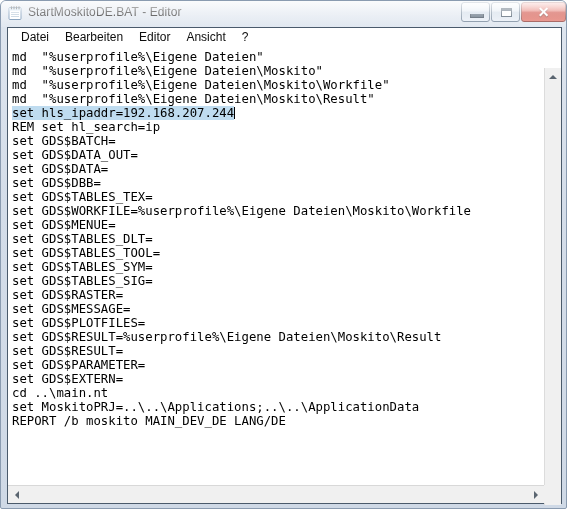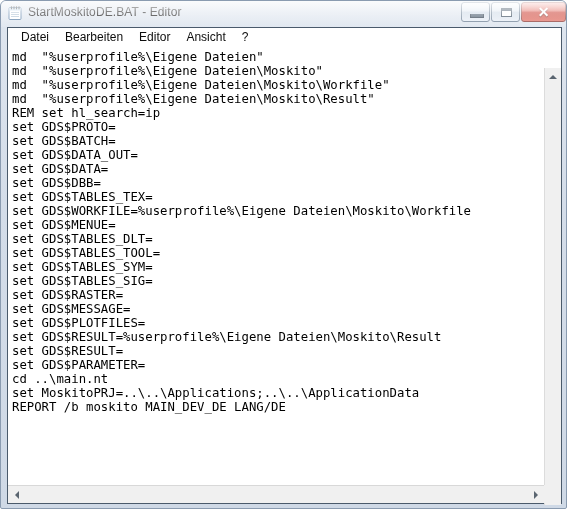--- a/index.html
+++ b/index.html
@@ -300,39 +300,40 @@
       <div class="menu-item">?</div>
     </div>
 
     <div class="editor-wrap">
 
       <div class="text-area" id="text-area">
           <div class="code-line">md  "%userprofile%\Eigene Dateien"</div>
           <div class="code-line">md  "%userprofile%\Eigene Dateien\Moskito"</div>
           <div class="code-line">md  "%userprofile%\Eigene Dateien\Moskito\Workfile"</div>
           <div class="code-line">md  "%userprofile%\Eigene Dateien\Moskito\Result"</div>
+          <div class="code-line"><span class="sel">set hls_ipaddr=192.168.207.244</span><span class="caret"></span></div>
           <div class="code-line">REM set hl_search=ip</div>
-          <div class="code-line">set GDS$PROTO=</div>
           <div class="code-line">set GDS$BATCH=</div>
           <div class="code-line">set GDS$DATA_OUT=</div>
           <div class="code-line">set GDS$DATA=</div>
           <div class="code-line">set GDS$DBB=</div>
           <div class="code-line">set GDS$TABLES_TEX=</div>
           <div class="code-line">set GDS$WORKFILE=%userprofile%\Eigene Dateien\Moskito\Workfile</div>
           <div class="code-line">set GDS$MENUE=</div>
           <div class="code-line">set GDS$TABLES_DLT=</div>
           <div class="code-line">set GDS$TABLES_TOOL=</div>
           <div class="code-line">set GDS$TABLES_SYM=</div>
           <div class="code-line">set GDS$TABLES_SIG=</div>
           <div class="code-line">set GDS$RASTER=</div>
           <div class="code-line">set GDS$MESSAGE=</div>
           <div class="code-line">set GDS$PLOTFILES=</div>
           <div class="code-line">set GDS$RESULT=%userprofile%\Eigene Dateien\Moskito\Result</div>
           <div class="code-line">set GDS$RESULT=</div>
           <div class="code-line">set GDS$PARAMETER=</div>
+          <div class="code-line">set GDS$EXTERN=</div>
           <div class="code-line">cd ..\main.nt</div>
           <div class="code-line">set MoskitoPRJ=..\..\Applications;..\..\ApplicationData</div>
           <div class="code-line">REPORT /b moskito MAIN_DEV_DE LANG/DE</div>
         </div>
 
       <div class="vscroll">
         <div class="vscroll-up">
           <span class="arr arr-up"></span>
         </div>
         <div class="vscroll-down">

